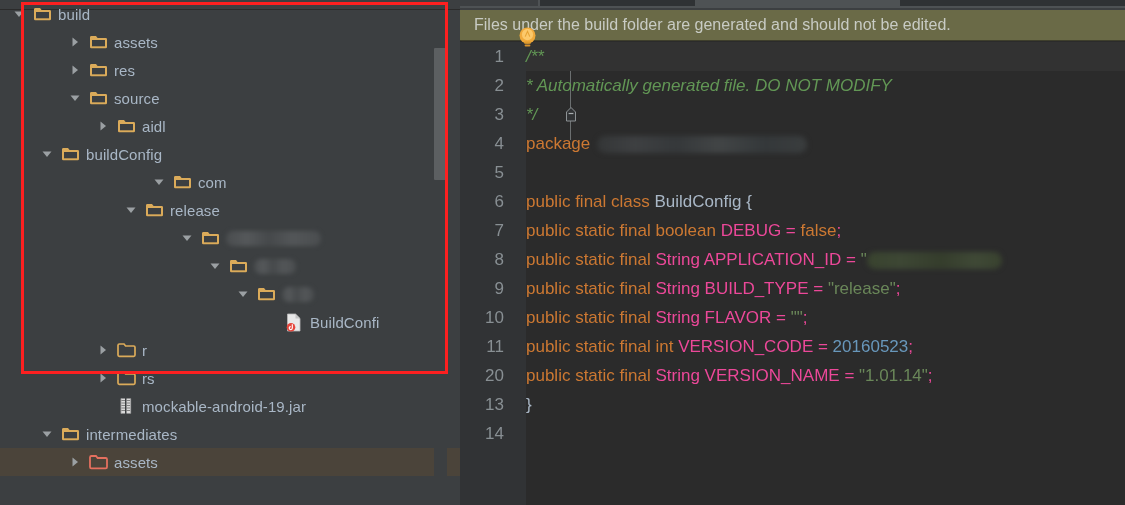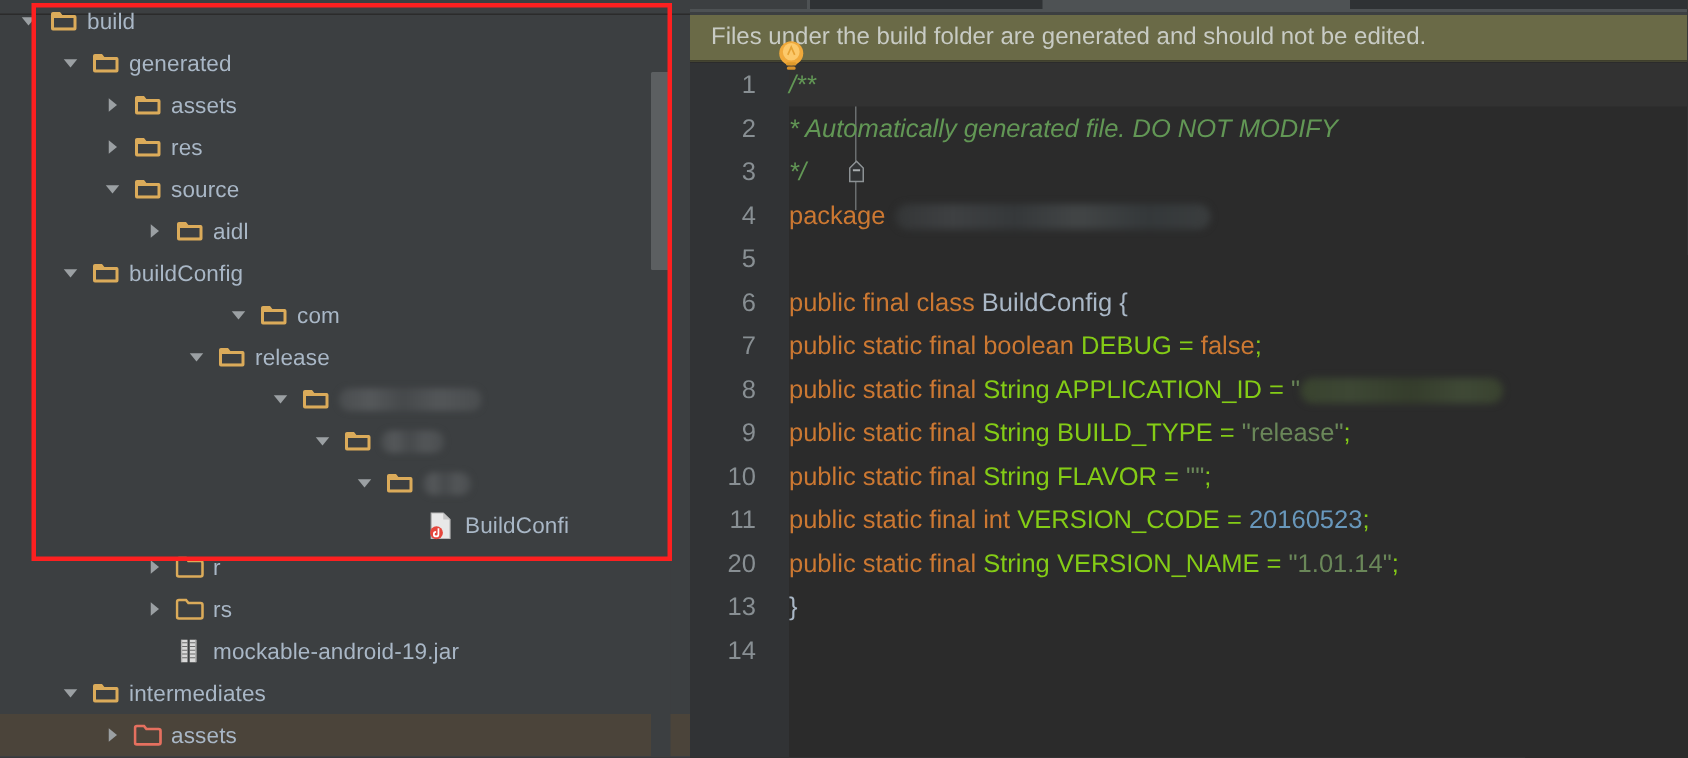--- a/index.html
+++ b/index.html
@@ -102,21 +102,21 @@
 
   #code-lines { position: absolute; left: 66px; top: 0; width: 599px; height: 463px; }
   .cline {
     position: absolute; left: 0; height: 29px; line-height: 29px;
     font-family: "Liberation Sans", sans-serif; font-size: 17px;
     white-space: nowrap; color: #a9b7c6;
   }
   .caret-line { position: absolute; left: 0; width: 599px; height: 29px; background: #323232; }
   .kw   { color: #cc7832; }
   .cmt  { color: #629755; font-style: italic; }
-  .type { color: #84cc16; }
+  .type { color: #ec4899; }
   .cls  { color: #a9b7c6; }
   .str  { color: #6a8759; }
   .num  { color: #6897bb; }
   .pkg-redact {
     display: inline-block; width: 210px; height: 17px; border-radius: 9px;
     background: linear-gradient(90deg,#343637,#3e4042 18%,#35383a 38%,#424546 58%,#34383a 80%,#3a3d3e);
     filter: blur(2.6px); vertical-align: middle; margin-left: 2px;
   }
   .str-redact {
     display: inline-block; width: 135px; height: 17px; border-radius: 9px;
@@ -138,34 +138,20 @@
               <path d="M1.5 3.5 L10.5 3.5 L6 9 Z" fill="#9ba0a3"></path>
             </svg>
           </span>
           <span class="ticon">
             <svg width="19" height="16" viewBox="0 0 19 16">
               <path d="M1 3.2 A1.3 1.3 0 0 1 2.3 2 H7 L8.6 4 H16.7 A1.3 1.3 0 0 1 18 5.3 V13 A1.3 1.3 0 0 1 16.7 14.3 H2.3 A1.3 1.3 0 0 1 1 13 Z" fill="#dbab5a"></path>
               <rect x="3" y="6" width="13" height="6.3" fill="#3c3f41"></rect>
             </svg>
           </span>
           <span class="tlabel">build</span>
-        </div>
-        <div class="trow" style="padding-left: 36px;">
-          <span class="twist">
-            <svg width="12" height="12" viewBox="0 0 12 12">
-              <path d="M1.5 3.5 L10.5 3.5 L6 9 Z" fill="#9ba0a3"></path>
-            </svg>
-          </span>
-          <span class="ticon">
-            <svg width="19" height="16" viewBox="0 0 19 16">
-              <path d="M1 3.2 A1.3 1.3 0 0 1 2.3 2 H7 L8.6 4 H16.7 A1.3 1.3 0 0 1 18 5.3 V13 A1.3 1.3 0 0 1 16.7 14.3 H2.3 A1.3 1.3 0 0 1 1 13 Z" fill="#dbab5a"></path>
-              <rect x="3" y="6" width="13" height="6.3" fill="#3c3f41"></rect>
-            </svg>
-          </span>
-          <span class="tlabel">generated</span>
         </div>
         <div class="trow" style="padding-left: 64px;">
           <span class="twist">
             <svg width="12" height="12" viewBox="0 0 12 12">
               <path d="M3.5 1.5 L3.5 10.5 L9 6 Z" fill="#9ba0a3"></path>
             </svg>
           </span>
           <span class="ticon">
             <svg width="19" height="16" viewBox="0 0 19 16">
               <path d="M1 3.2 A1.3 1.3 0 0 1 2.3 2 H7 L8.6 4 H16.7 A1.3 1.3 0 0 1 18 5.3 V13 A1.3 1.3 0 0 1 16.7 14.3 H2.3 A1.3 1.3 0 0 1 1 13 Z" fill="#dbab5a"></path>

